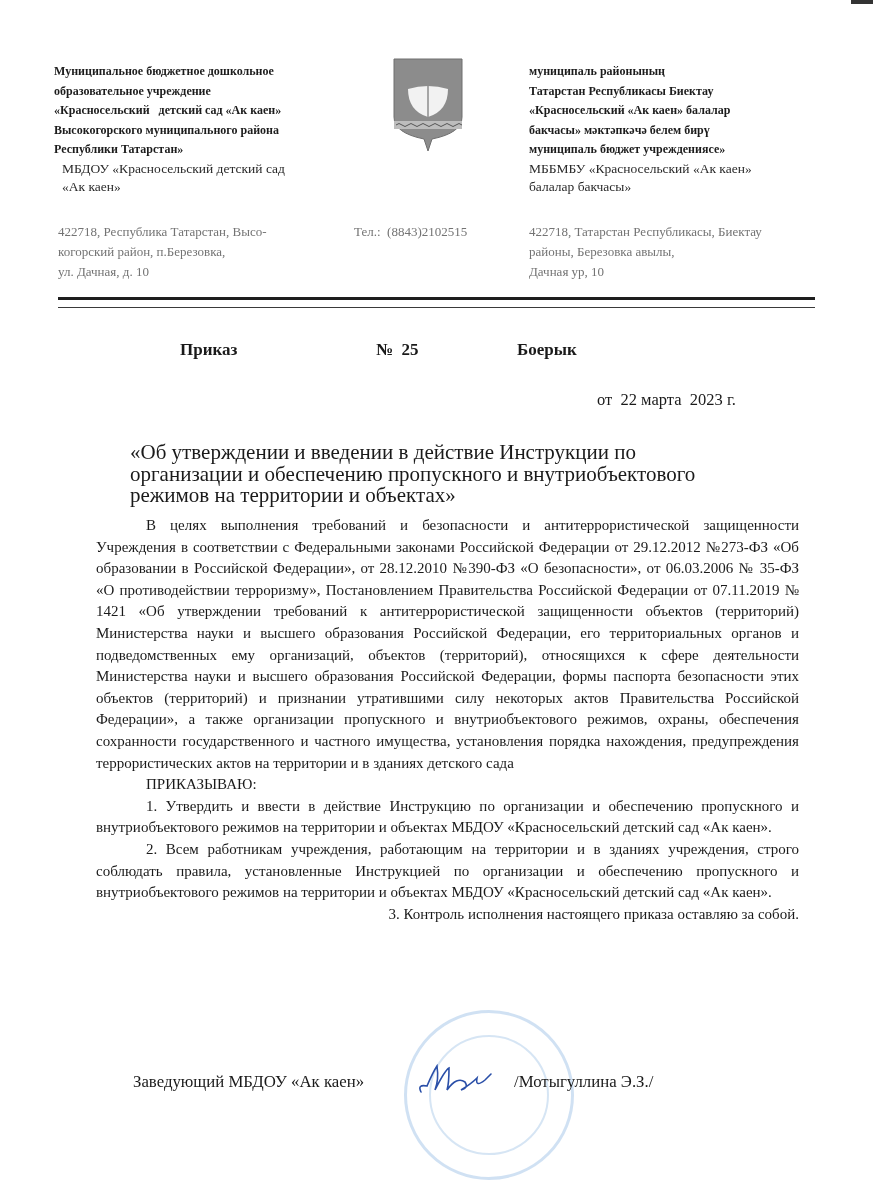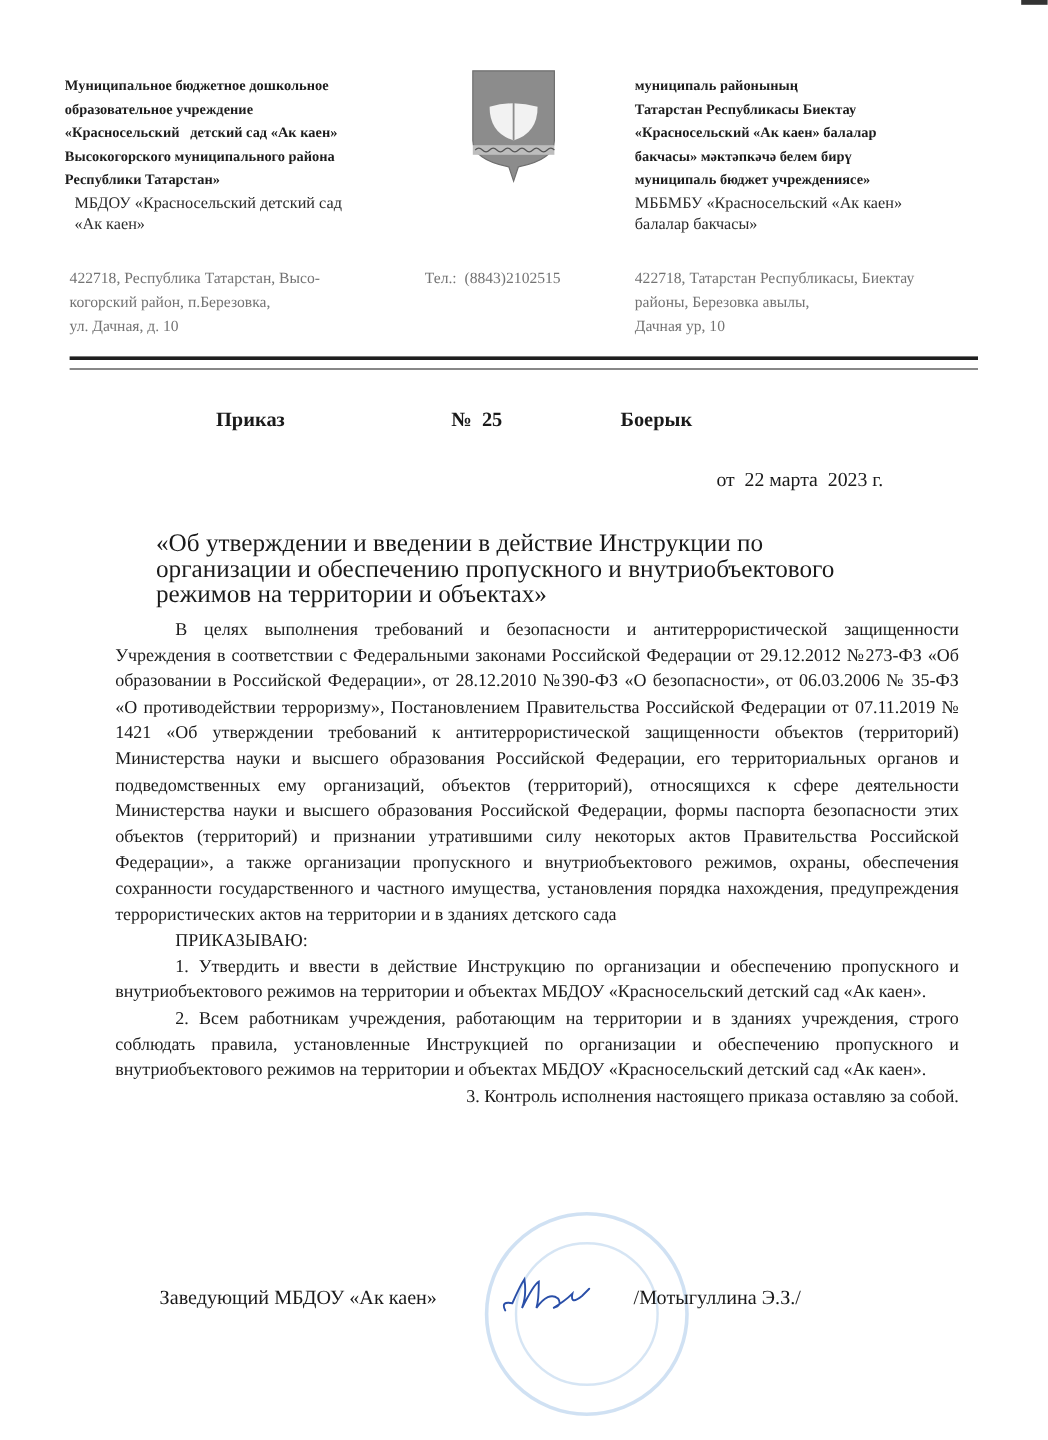--- a/index.html
+++ b/index.html
@@ -92,13 +92,13 @@
 </div>
 
 <div class="abs stamp"></div>
 
 <div class="abs signature-row">Заведующий МБДОУ «Ак каен»</div>
 <div class="abs sig">
   <svg width="80" height="40" viewBox="0 0 80 40">
     <path d="M6 32 Q2 24 12 26 Q18 12 22 6 Q24 20 20 30 Q30 10 34 8 Q34 24 32 30 Q42 16 50 22 Q54 28 46 30 Q56 24 62 18 Q60 28 70 20 L76 14" stroke="#2a4fa8" stroke-width="1.6" fill="none" stroke-linecap="round"></path>
   </svg>
 </div>
-<div class="abs signature-row" style="left:528px;">/Мотыгуллина Э.З./</div>
+<div class="abs signature-row" style="left:514px;">/Мотыгуллина Э.З./</div>
 
 </body></html>

